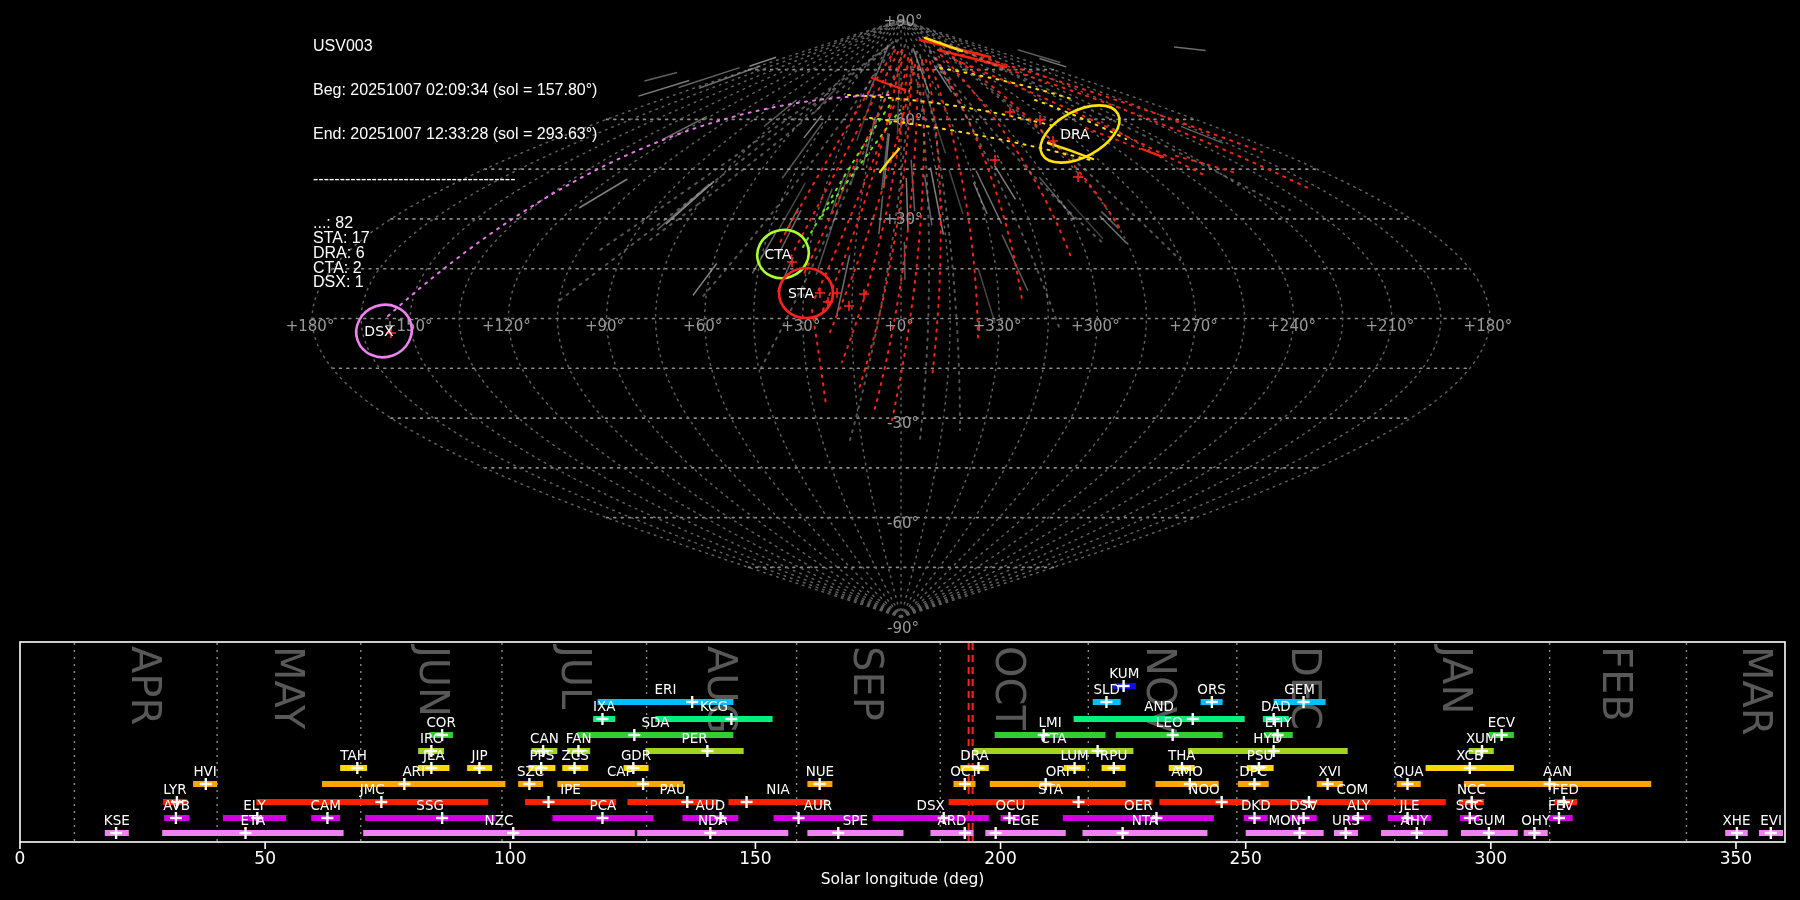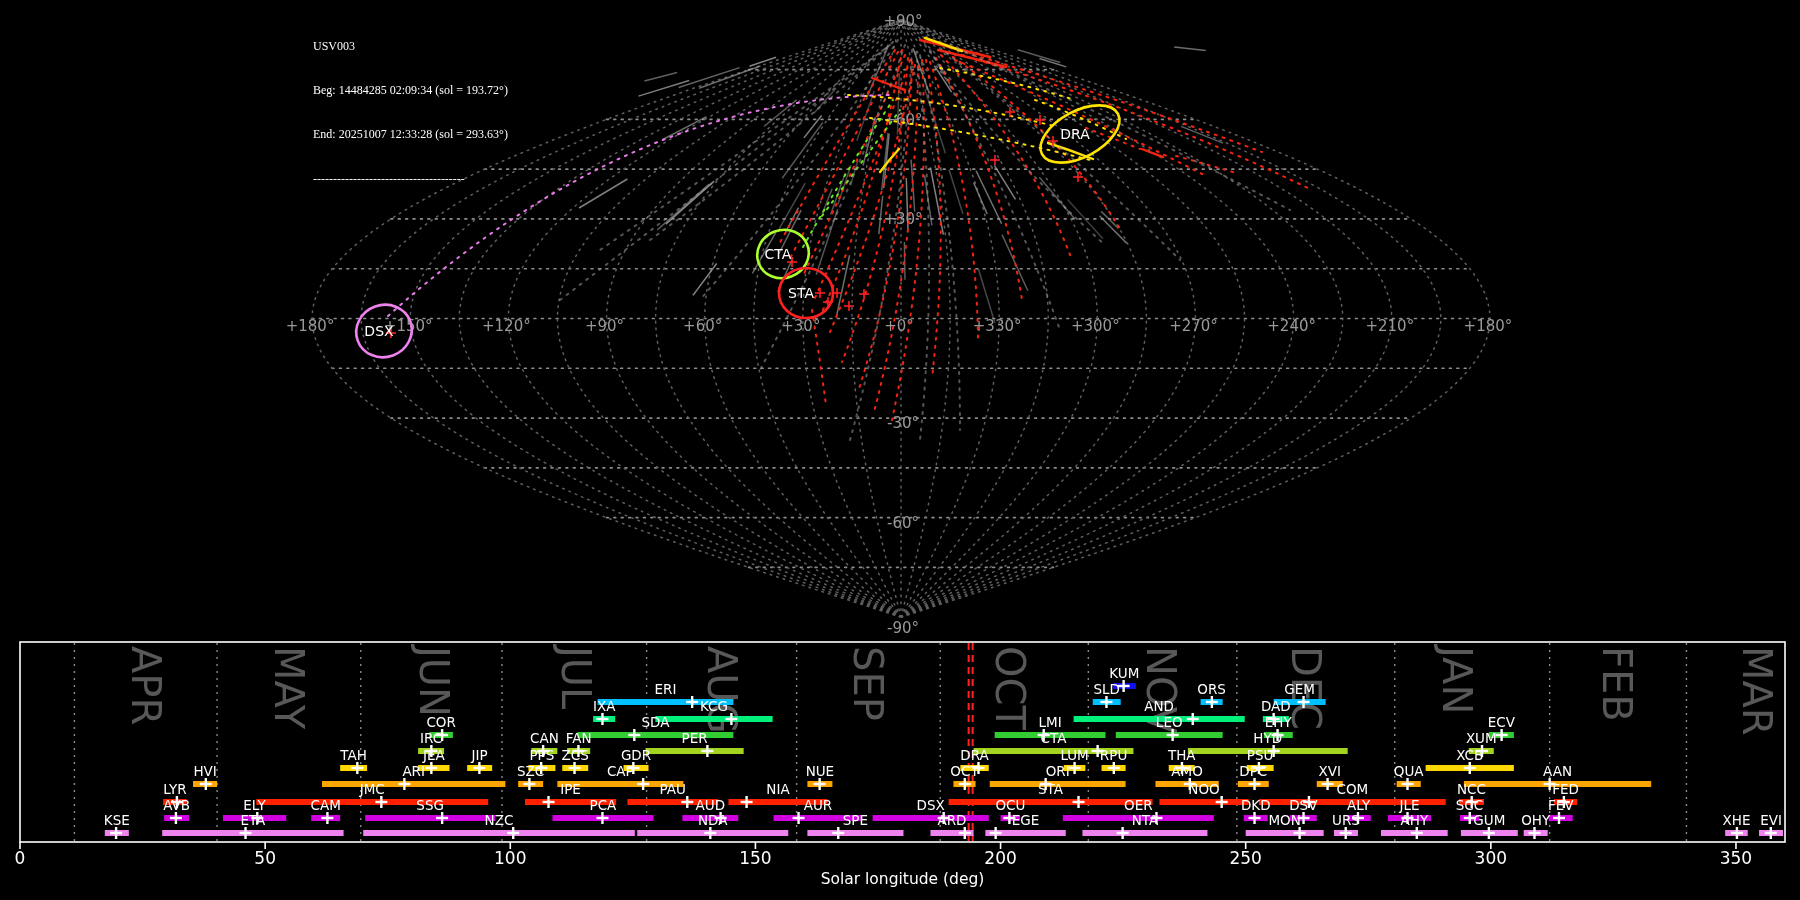--- a/index.html
+++ b/index.html
@@ -1,33 +1,34 @@
 <!DOCTYPE html>
 <html><head>
 <meta charset="utf-8">
 <style>
   html,body{margin:0;padding:0;background:#000;}
   body{width:1800px;height:900px;position:relative;overflow:hidden;
        font-family:"DejaVu Sans", sans-serif;}
   #station-info{
     position:absolute;left:313px;top:9px;color:#fff;
-    font-family:Liberation Serif, serif;
-    font-size:12px;line-height:14.8px;white-space:pre;z-index:5;
+    font-family:Liberation Sans, sans-serif;
+    font-size:16px;line-height:14.8px;white-space:pre;z-index:5;
   }
   #scene{position:absolute;left:0;top:0;}
   text{font-family:"DejaVu Sans", sans-serif;}
 </style>
 </head>
 <body>
 
 <div id="station-info">
   <div>USV003</div>
-  <div>Beg: 14484285 02:09:34 (sol = 193.72°)</div>
+  <div>Beg: 20251007 02:09:34 (sol = 157.80°)</div>
   <div>End: 20251007 12:33:28 (sol = 293.63°)</div>
   <div>--------------------------------------</div>
+  <div id="count-lines"><div>...: 82</div><div>STA: 17</div><div>DRA: 6</div><div>CTA: 2</div><div>DSX: 1</div></div>
 </div>
 
 <svg id="scene" width="1800" height="900" viewBox="0 0 1800 900">
     <line x1="748.5659351964194" y1="567.35" x2="1053.4340648035807" y2="567.35" stroke="#8c8c8c" stroke-width="1.7" stroke-dasharray="1.8 5.6" stroke-linecap="round"></line>
     <line x1="606.52" y1="517.58" x2="1195.48" y2="517.58" stroke="#8c8c8c" stroke-width="1.7" stroke-dasharray="1.8 5.6" stroke-linecap="round"></line>
     <line x1="484.542390152371" y1="467.81" x2="1317.457609847629" y2="467.81" stroke="#8c8c8c" stroke-width="1.7" stroke-dasharray="1.8 5.6" stroke-linecap="round"></line>
     <line x1="390.94567818711704" y1="418.04" x2="1411.054321812883" y2="418.04" stroke="#8c8c8c" stroke-width="1.7" stroke-dasharray="1.8 5.6" stroke-linecap="round"></line>
     <line x1="332.10832534879034" y1="368.27" x2="1469.8916746512095" y2="368.27" stroke="#8c8c8c" stroke-width="1.7" stroke-dasharray="1.8 5.6" stroke-linecap="round"></line>
     <line x1="312.0400000000001" y1="318.5" x2="1489.96" y2="318.5" stroke="#8c8c8c" stroke-width="1.7" stroke-dasharray="1.8 5.6" stroke-linecap="round"></line>
     <line x1="332.10832534879034" y1="268.73" x2="1469.8916746512095" y2="268.73" stroke="#8c8c8c" stroke-width="1.7" stroke-dasharray="1.8 5.6" stroke-linecap="round"></line>

